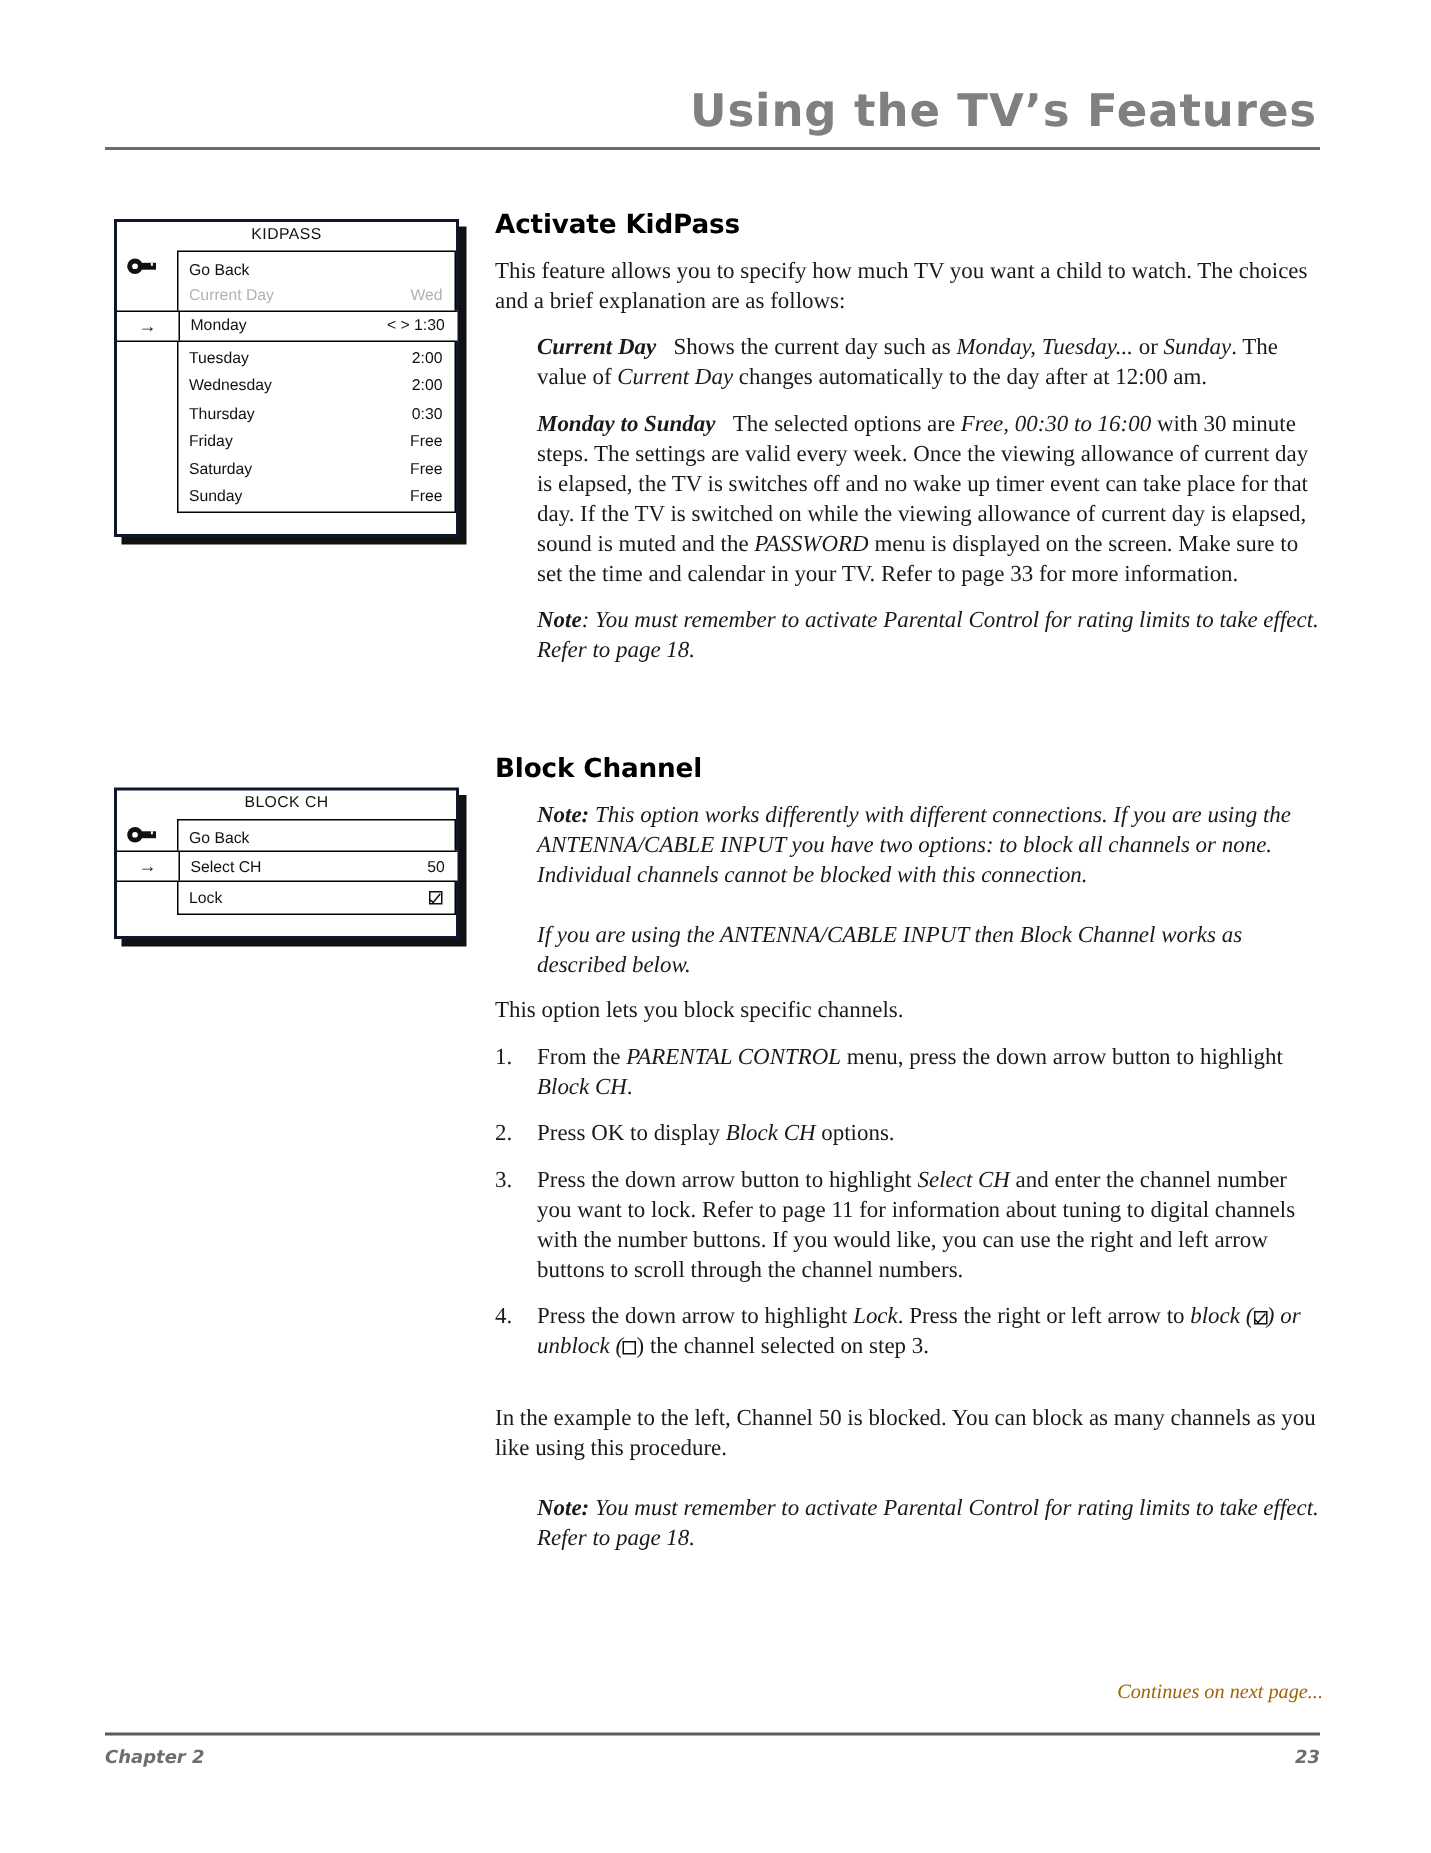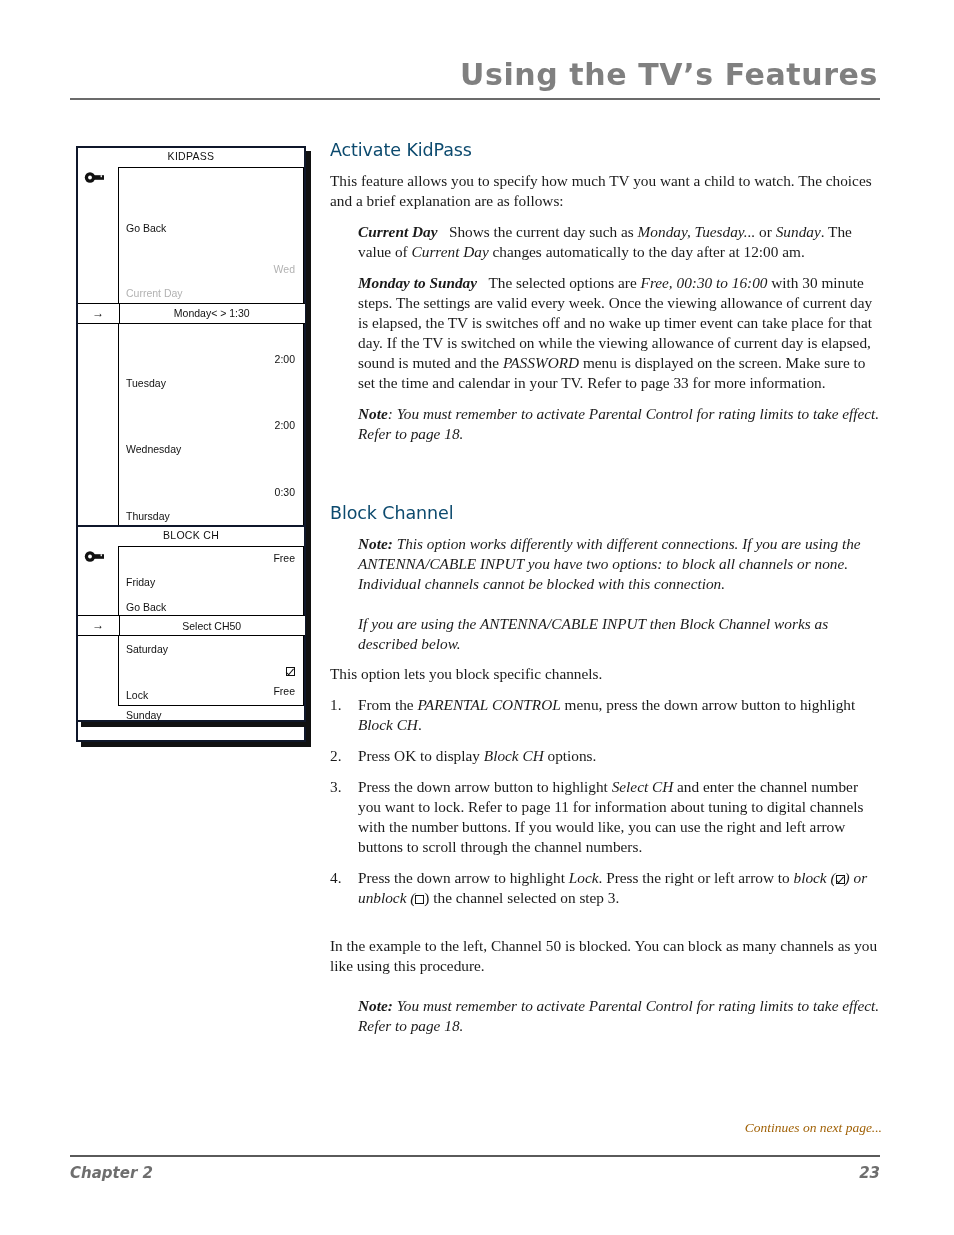--- a/index.html
+++ b/index.html
@@ -83,21 +83,21 @@
     display: flex;
     align-items: center;
     justify-content: space-between;
     font-size: 10.5px;
     line-height: 1.1;
     padding: 3.5px 8px 3.5px 7px;
     position: relative;
     z-index: 1;
   }
   .menu-row.spacer { padding-top: 7px; padding-bottom: 2px; }
-  .menu-row .r-label { white-space: nowrap; margin-top: 48px; }
+  .menu-row .r-label { white-space: nowrap; }
   .menu-row .r-value { white-space: nowrap; }
   .menu-row.dim { color: #b2b2b2; }
   .menu-row.tall-pad { padding-top: 6px; }
 
   
   .menu-row-highlight {
     position: relative;
     margin-left: -41.5px;
     margin-right: -1.5px;
     padding-left: 0;
@@ -113,21 +113,21 @@
     width: 41.5px;
     text-align: center;
     font-size: 12px;
     line-height: 1;
     padding-bottom: 1px;
     box-sizing: border-box;
   }
   .menu-row-highlight .hl-inner {
     flex: 1;
     display: flex;
-    justify-content: center;
+    justify-content: space-between;
     align-items: center;
     border-left: 1.5px solid #000;
     font-size: 10.5px;
     padding: 3.5px 8px 3.5px 7px;
     box-sizing: border-box;
   }
   .chk {
     display: inline-block;
     width: 9px;
     height: 9px;
@@ -150,23 +150,23 @@
 
   
   .article {
     position: absolute;
     left: 330px;
     top: 140px;
     width: 552px;
   }
   .sec-heading {
     font-family: "DejaVu Sans", sans-serif;
-    font-weight: normal;
+    font-weight: bold;
     font-size: 17.5px;
-    color: #0c4a6e;
+    color: #000000;
     margin: 0 0 11px 0;
     letter-spacing: -0.1px;
     line-height: 1.15;
   }
   .para {
     font-size: 15.3px;
     line-height: 1.305;
     margin: 0 0 11px 0;
     text-align: left;
   }
@@ -216,21 +216,21 @@
     width: 100%;
   }
   .page-footer-row {
     display: flex;
     justify-content: space-between;
     align-items: baseline;
     padding-top: 7px;
     font-family: "DejaVu Sans", sans-serif;
     font-style: italic;
     font-weight: bold;
-    font-size: 15px;
+    font-size: 12px;
     color: #6e6e6e;
   }
 </style>
 </head>
 <body>
 
 <div class="page-header">
   <span class="page-header-title">Using the TV’s Features</span>
   <div class="page-header-rule"></div>
 </div>

